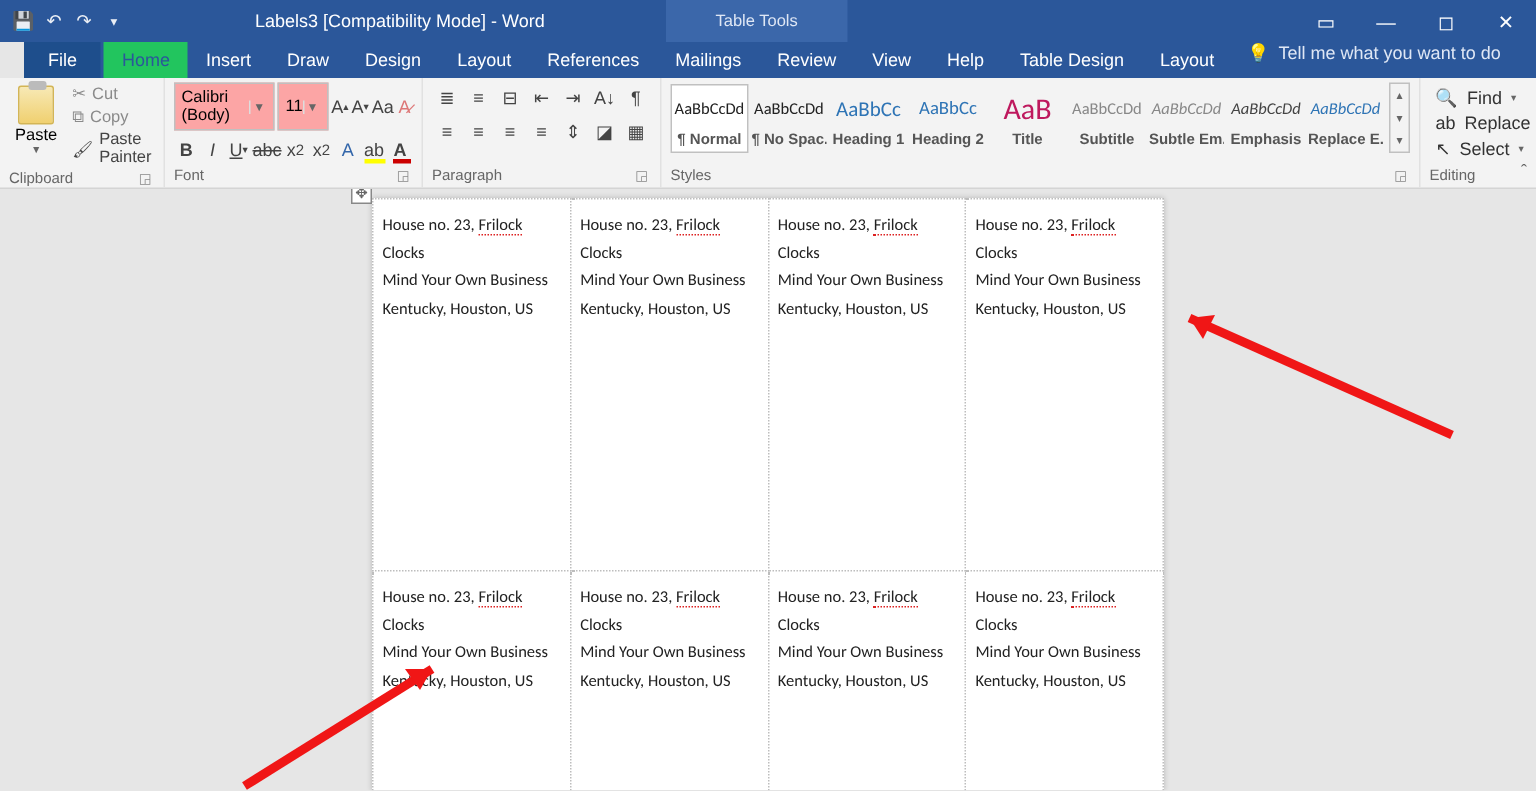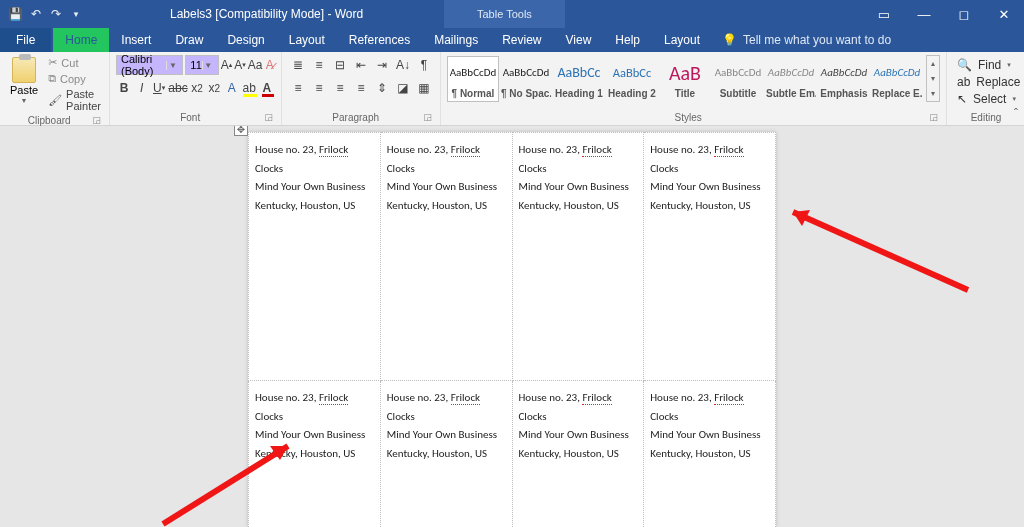--- a/index.html
+++ b/index.html
@@ -6,39 +6,39 @@
   html,body { width:1024px; height:527px; font-family:"Segoe UI",Tahoma,sans-serif; font-size:11px; overflow:hidden; background:#e6e6e6; }
   
   .titlebar { height:28px; background:#2b579a; color:#fff; display:flex; align-items:center; position:relative; }
   .qat { display:flex; gap:4px; padding-left:8px; align-items:center; }
   .qat .qicon { width:16px; height:16px; display:flex; align-items:center; justify-content:center; font-size:12px; opacity:.9;}
   .title-center { position:absolute; left:170px; top:0; height:28px; display:flex; align-items:center; font-size:12px;}
   .table-tools { position:absolute; left:420px; top:0; height:28px; padding:0 33px; display:flex; align-items:center; background:#3b67aa; font-size:11px; color:#dfe7f5;margin-left:24px;}
   .wincontrols { position:absolute; right:0; top:0; height:28px; display:flex; }
   .wincontrols div { width:40px; display:flex; align-items:center; justify-content:center; font-size:13px;}
   
-  .tabstrip { height:24px; background:#2b579a; color:#fff; display:flex; align-items:center;}
+  .tabstrip { height:24px; background:#2b579a; color:#fff; display:flex; align-items:flex-start;margin-left:16px;}
   .tab { padding:5px 12px 5px; font-size:12px; cursor:default;}
   .tab.active { background:#22c55e; color:#2b579a;}
   .tab.file { background:#1e4e8c; padding:5px 16px; margin-right:2px;}
   .tellme { display:flex; align-items:center; margin-left:10px; gap:6px; color:#dfe7f5; font-size:12px;}
   
   .ribbon { height:74px; background:#f3f3f3; border-bottom:1px solid #d4d4d4; display:flex; position:relative;}
   .group { border-right:1px solid #e1e1e1; padding:3px 6px 0 6px; display:flex; flex-direction:column; justify-content:space-between; }
-  .group-label { text-align:center; font-size:10px; color:#666; padding:2px 0 2px;}
+  .group-label { text-align:left; font-size:10px; color:#666; padding:2px 0 2px;}
   .group-label .dlaunch { float:right; margin-right:2px; font-size:9px; color:#888;}
   .clip-body { display:flex; gap:4px; }
   .paste { display:flex; flex-direction:column; align-items:center; gap:1px; padding:2px 4px;}
   .paste .icon { width:24px; height:26px; background:linear-gradient(#f7e9b5,#f0d070); border:1px solid #d3b556; border-radius:2px; position:relative;}
   .paste .icon:before { content:""; position:absolute; top:-4px; left:6px; width:12px; height:6px; background:#bbb; border-radius:2px;}
   .small-stack { display:flex; flex-direction:column; gap:1px; font-size:11px; color:#8a8a8a;}
   .small-stack div { display:flex; align-items:center; gap:4px; padding:1px 2px;}
   .font-body { display:flex; flex-direction:column; gap:3px; }
   .font-row1 { display:flex; align-items:center; gap:2px;}
-  .combo { border:1px solid #c0c0c0; background:#c4b5fd; height:20px; display:flex; align-items:center; font-size:11px; }
+  .combo { border:1px solid #c0c0c0; background:#fca5a5; height:32px; display:flex; align-items:center; font-size:11px; }
   .combo.font { width:98px; padding:0 4px;}
   .combo.size { width:34px; padding:0 4px; justify-content:center;}
   .drop { width:12px; text-align:center; font-size:8px; color:#666; border-left:1px solid #ddd;}
   .btnlet { width:20px; height:20px; display:flex; align-items:center; justify-content:center; font-size:12px; color:#444;}
   .btnlet.small { width:16px;}
   .font-row2 { display:flex; align-items:center; gap:1px;}
   .para-body { display:flex; flex-direction:column; gap:3px;}
   .para-row { display:flex; gap:1px;}
   .styles-body { display:flex; gap:1px; align-items:center;}
   .style-tile { width:52px; height:46px; border:1px solid transparent; display:flex; flex-direction:column; align-items:center; justify-content:space-between; padding:2px 0; }
@@ -88,20 +88,21 @@
   <div class="tab active">Home</div>
   <div class="tab">Insert</div>
   <div class="tab">Draw</div>
   <div class="tab">Design</div>
   <div class="tab">Layout</div>
   <div class="tab">References</div>
   <div class="tab">Mailings</div>
   <div class="tab">Review</div>
   <div class="tab">View</div>
   <div class="tab">Help</div>
+  <div class="tab">Table Design</div>
   <div class="tab">Layout</div>
   <div class="tellme">
     <span>💡</span>
     <span>Tell me what you want to do</span>
   </div>
 </div>
 
 <div class="ribbon">
 
   <div class="group" style="width:120px;">

